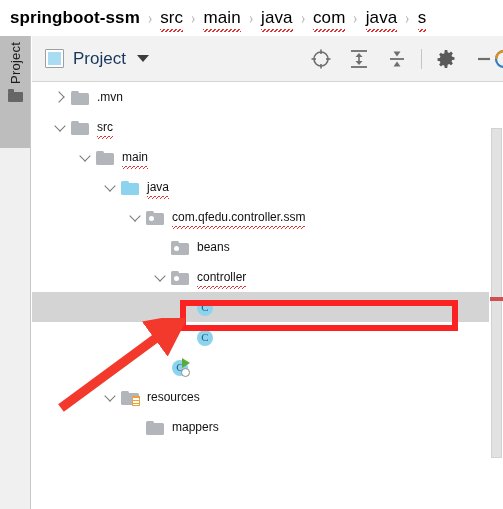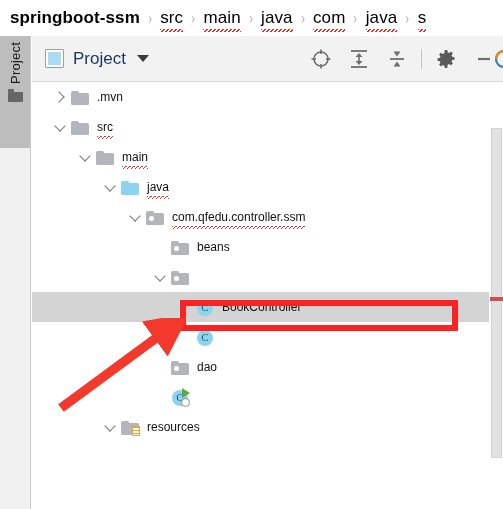--- a/index.html
+++ b/index.html
@@ -529,68 +529,68 @@
             </div>
             <span class="label">beans</span>
           </div>
           <div class="row">
             <div style="width: 120px; flex: 0 0 auto;"></div>
             <div class="twisty down"></div>
             <div class="icon ic-folder pkg">
               <div class="tab"></div>
               <div class="body"></div>
             </div>
+            <span class="label spell">controller</span>
           </div>
           <div class="row selected">
             <div style="width: 145px; flex: 0 0 auto;"></div>
             <div class="twisty none"></div>
             <div class="icon ic-class">
               <div class="disc">
                 <span>C</span>
               </div>
             </div>
-            <span class="label">BookController</span>
           </div>
           <div class="row">
             <div style="width: 145px; flex: 0 0 auto;"></div>
             <div class="twisty none"></div>
             <div class="icon ic-class">
               <div class="disc">
                 <span>C</span>
               </div>
             </div>
-          </div>
-          <div class="row">
-            <div style="width: 120px; flex: 0 0 auto;"></div>
-            <div class="twisty none"></div>
-            <div class="icon ic-folder pkg">
-              <div class="tab"></div>
-              <div class="body"></div>
-            </div>
-            <span class="label">dao</span>
           </div>
           <div class="row">
             <div style="width: 120px; flex: 0 0 auto;"></div>
             <div class="twisty none"></div>
             <div class="icon ic-class ic-runclass">
               <div class="disc">
                 <span>C</span>
               </div>
               <div class="arrow"></div>
               <div class="badge"></div>
             </div>
           </div>
           <div class="row">
             <div style="width: 70px; flex: 0 0 auto;"></div>
             <div class="twisty down"></div>
             <div class="icon ic-folder res">
               <div class="tab"></div>
               <div class="body"></div>
             </div>
             <span class="label">resources</span>
+          </div>
+          <div class="row">
+            <div style="width: 95px; flex: 0 0 auto;"></div>
+            <div class="twisty none"></div>
+            <div class="icon ic-folder">
+              <div class="tab"></div>
+              <div class="body"></div>
+            </div>
+            <span class="label">mappers</span>
           </div>
         </div>
     </div>
 
     <div id="tree-scrollbar">
       <div id="scroll-thumb"></div>
       <div id="scroll-error-mark"></div>
     </div>
 
   </div>

